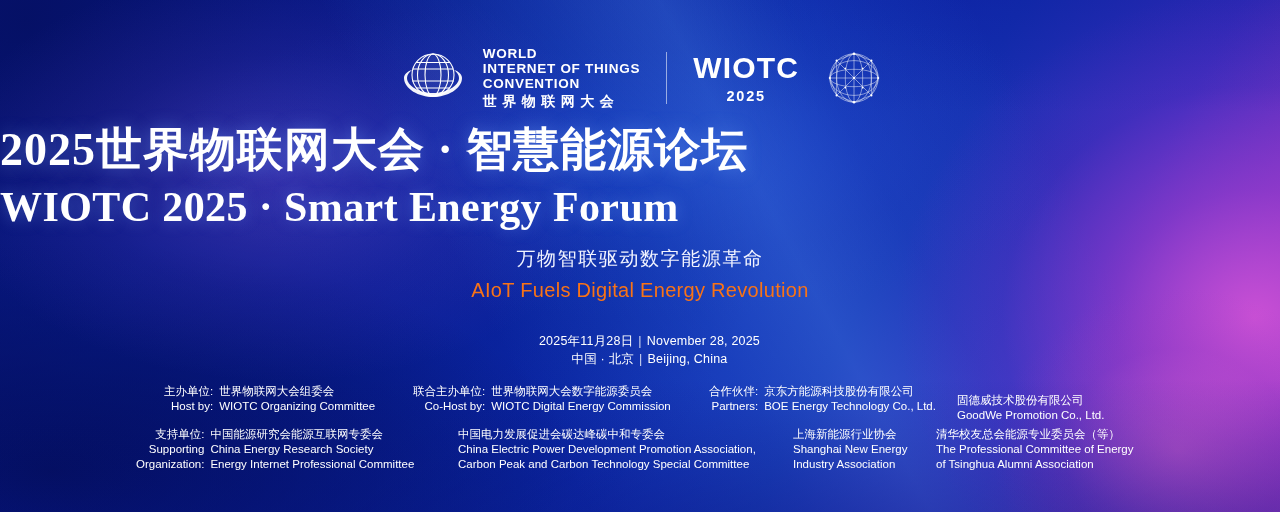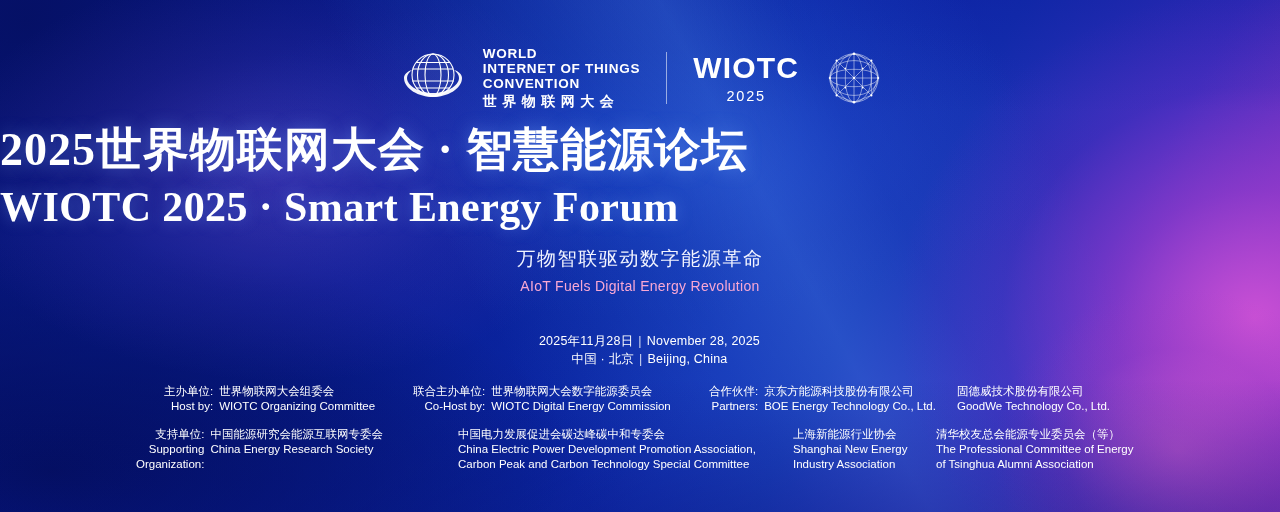--- a/index.html
+++ b/index.html
@@ -129,21 +129,21 @@
     justify-content: flex-end;
   }
   .wiotc-mark .big {
     font-size: 30px;
     font-weight: bold;
     letter-spacing: 1.2px;
     line-height: 1;
   }
   .wiotc-mark .yr {
     font-size: 14.5px;
-    font-weight: normal;
+    font-weight: bold;
     letter-spacing: 1.8px;
     margin-top: 5px;
   }
   .net-globe {
     width: 58px;
     height: 58px;
     margin-left: 12px;
     flex: none;
   }
 
@@ -185,23 +185,23 @@
     width: 100%;
     text-align: center;
   }
   .sub-cn {
     font-size: 19px;
     letter-spacing: 1.6px;
     color: #f2f4ff;
     line-height: 1.4;
   }
   .sub-en {
-    font-size: 14px;
+    font-size: 20px;
     letter-spacing: 0.3px;
-    color: #f9a8d4;
+    color: #f97316;
     margin-top: 4px;
     line-height: 1.3;
   }
 
   
   .date-block {
     position: absolute;
     top: 310px;
     left: 0;
     width: 100%;
@@ -259,21 +259,21 @@
   }
   .org-grid .val {
     text-align: left;
     white-space: nowrap;
   }
 
   
   #org-host      { left: 164px; top: 0; }
   #org-cohost    { left: 413px; top: 0; }
   #org-partners  { left: 709px; top: 0; }
-  #org-goodwe    { left: 957px; top: 0; }
+  #org-goodwe    { left: 957px; top: 9px; }
 
   
   #org-support   { left: 136px; top: 0; }
   #org-cepdpa    { left: 458px; top: 0; }
   #org-shanghai  { left: 793px; top: 0; }
   #org-tsinghua  { left: 936px; top: 0; }
 </style>
 </head>
 <body>
 
@@ -398,33 +398,34 @@
           <div class="org-grid">
             <span class="lab">合作伙伴:</span>
             <span class="val">京东方能源科技股份有限公司</span>
             <span class="lab">Partners:</span>
             <span class="val">BOE Energy Technology Co., Ltd.</span>
           </div>
         </div>
 
         <div class="org-item" id="org-goodwe">
           <span class="cn">固德威技术股份有限公司</span>
-          <span class="en">GoodWe Technology Co., Ltd.</span>
+          <span class="en">GoodWe Promotion Co., Ltd.</span>
         </div>
       </div>
 
       <div class="org-row row2">
 
         <div class="org-item" id="org-support">
           <div class="org-grid">
             <span class="lab">支持单位:</span>
             <span class="val">中国能源研究会能源互联网专委会</span>
             <span class="lab">Supporting</span>
             <span class="val">China Energy Research Society</span>
             <span class="lab">Organization:</span>
+            <span class="val">Energy Internet Professional Committee</span>
           </div>
         </div>
 
         <div class="org-item" id="org-cepdpa">
           <span class="cn">中国电力发展促进会碳达峰碳中和专委会</span>
           <span class="en">China Electric Power Development Promotion Association,</span>
           <span class="en">Carbon Peak and Carbon Technology Special Committee</span>
         </div>
 
         <div class="org-item" id="org-shanghai">

